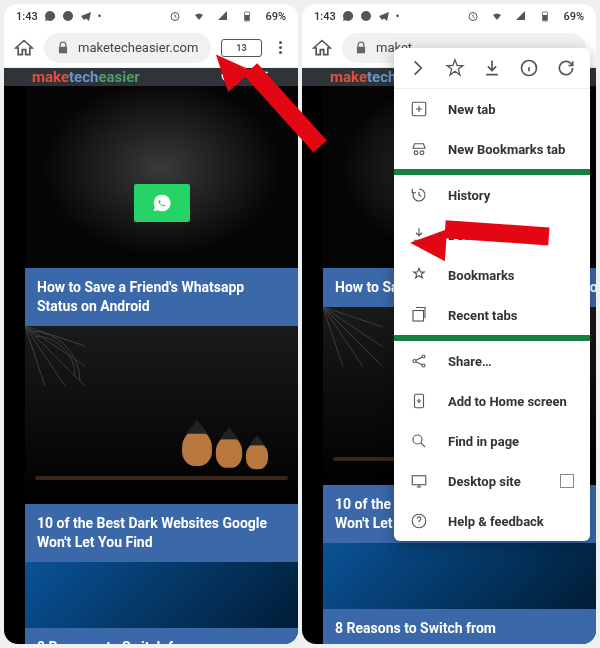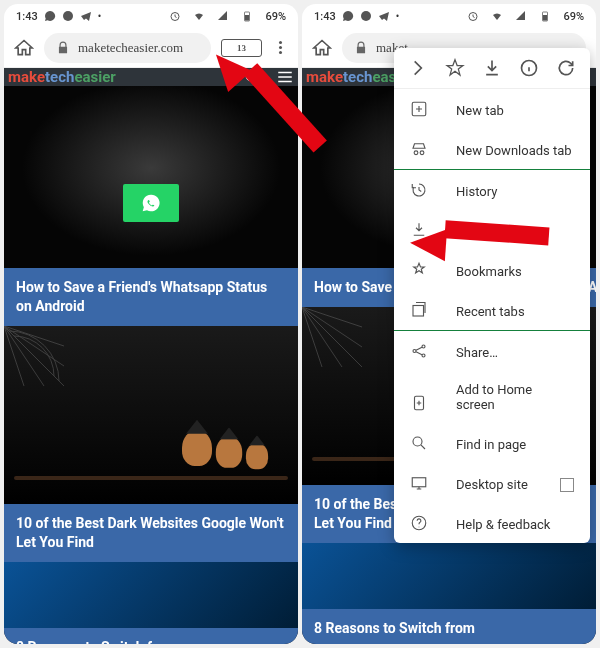--- a/index.html
+++ b/index.html
@@ -3,56 +3,56 @@
 <meta charset="utf-8">
 <style>
   * { box-sizing: border-box; margin: 0; padding: 0; }
   body { font-family: Roboto, -apple-system, sans-serif; background: #f0f0f0; width: 600px; height: 648px; overflow: hidden; position: relative; }
   .container { display: flex; gap: 4px; padding: 4px; }
   .phone { width: 294px; height: 640px; background: #fff; border-radius: 14px; overflow: hidden; position: relative; display: flex; flex-direction: column; }
   .status-bar { height: 24px; display: flex; align-items: center; justify-content: space-between; padding: 12px 12px; font-size: 11px; font-weight: 500; color: #333; }
   .status-left { display: flex; align-items: center; gap: 6px; }
   .status-right { display: flex; align-items: center; gap: 12px; }
   .icon-sm { width: 12px; height: 12px; fill: #555; }
-  .addr-bar { height: 40px; display: flex; align-items: center; gap: 10px; padding: 0 10px; border-bottom: 1px solid #eee; font-family: Liberation Serif, serif; }
+  .addr-bar { height: 40px; display: flex; align-items: center; gap: 10px; padding: 0 10px; border-bottom: 1px solid #eee; }
   .home-ic { width: 20px; height: 20px; fill: #555; }
   .url-pill { flex: 1; display: flex; align-items: center; gap: 8px; background: #f1f1f1; border-radius: 18px; height: 30px; padding: 0 12px; font-size: 13px; color: #444; overflow: hidden; white-space: nowrap; }
   .lock-ic { width: 14px; height: 14px; fill: #666; }
   .tab-count { width: 41px; height: 18px; border: 1.8px solid #555; border-radius: 3px; display: flex; align-items: center; justify-content: center; font-size: 9px; font-weight: 700; color: #555; }
   .more-ic { display: flex; flex-direction: column; gap: 2px; align-items: center; justify-content: center; width: 16px; }
   .more-ic span { width: 3px; height: 3px; background: #555; border-radius: 50%; }
   .content { flex: 1; overflow: hidden; background: #000; display: flex; flex-direction: column; }
-  .site-header { height: 42px; background: #2e343a; display: flex; align-items: center; justify-content: space-between; padding: 0 4px; }
+  .site-header { height: 42px; background: #2e343a; display: flex; align-items: center; justify-content: space-between; padding: 0 28px; }
   .logo { font-size: 15px; font-weight: 700; }
   .l-make { color: #e74c3c; }
   .l-tech { color: #6895d0; }
   .l-easier { color: #4ca064; }
   .site-hdr-r { display: flex; gap: 14px; align-items: center; }
   .search-ic, .menu-ic { width: 18px; height: 18px; fill: #fff; }
-  .article { display: flex; flex-direction: column; }
+  .article { display: flex; flex-direction: column; margin-left: 21px; }
   .art-img { background: #0a0a0a; position: relative; }
   .img1 { height: 182px; background: radial-gradient(ellipse at center 45%, #3a3a3a 0%, #050505 62%); }
   .whatsapp-box { position: absolute; left: 50%; top: 54%; transform: translateX(-50%); width: 56px; height: 38px; background: #25d366; display: flex; align-items: center; justify-content: center; border-radius: 2px; }
   .wa-ic { width: 20px; height: 20px; fill: #fff; }
   .art-title { background: #3a68a8; color: #fff; font-size: 14px; font-weight: 700; padding: 10px 12px; line-height: 1.35; }
   .img2 { height: 178px; background: linear-gradient(#1a1a1a, #000); position: relative; overflow: hidden; }
   .owl { position: absolute; width: 30px; height: 36px; background: #b8773e; border-radius: 50% 50% 42% 42%; }
   .owl::before { content: ""; position: absolute; top: -10px; left: 4px; width: 22px; height: 14px; background: #222; clip-path: polygon(50% 0, 100% 100%, 0 100%); }
   .owl1 { right: 86px; bottom: 38px; }
   .owl2 { right: 54px; bottom: 34px; transform: scale(0.88); }
   .owl3 { right: 26px; bottom: 30px; transform: scale(0.74); }
   .branch { position: absolute; bottom: 24px; left: 10px; right: 10px; height: 4px; background: #3a2618; border-radius: 2px; }
   .web { position: absolute; top: 0; left: 0; width: 60px; height: 60px; opacity: 0.35; }
   .img3 { height: 66px; background: linear-gradient(135deg, #0a5296 0%, #001d36 100%); }
   .menu-panel { position: absolute; top: 44px; right: 6px; width: 196px; background: #fff; border-radius: 6px; box-shadow: 0 4px 16px rgba(0,0,0,0.28); overflow: hidden; z-index: 10; }
   .menu-top { display: flex; align-items: center; justify-content: space-around; padding: 10px 6px; border-bottom: 1px solid #eee; }
   .menu-top svg { width: 20px; height: 20px; fill: #555; }
-  .menu-item { display: flex; align-items: flex-end; gap: 28px; padding: 11px 16px; font-size: 13px; color: #333; }
+  .menu-item { display: flex; align-items: center; gap: 20px; padding: 11px 16px; font-size: 13px; color: #333; font-weight: bold; }
   .menu-item svg { width: 18px; height: 18px; fill: #555; flex-shrink: 0; }
-  .menu-sep { border-top: 1px solid #15803d; }
+  .menu-sep { border-top: 6px solid #15803d; }
   .desktop-check { width: 14px; height: 14px; border: 1.5px solid #888; margin-left: auto; }
   .arrow { position: absolute; z-index: 20; pointer-events: none; }
   .arrow1 { top: 50px; left: 212px; transform: rotate(-42deg); }
   .arrow2 { top: 226px; left: 412px; transform: rotate(-86deg); }
   .arrow-body { width: 0; height: 0; border-left: 16px solid transparent; border-right: 16px solid transparent; border-bottom: 36px solid #e30613; position: relative; }
   .arrow-tail { position: absolute; top: 34px; left: 7px; width: 18px; height: 104px; background: #e30613; }
 </style>
 </head>
 <body>
 
@@ -264,21 +264,21 @@
             <path d="M12 8v8M8 12h8" stroke="#555" stroke-width="1.5"></path>
           </svg>
         <span>New tab</span>
       </div>
       <div class="menu-item">
         <svg viewBox="0 0 24 24">
             <path d="M4 11h16l-2-6H6zM7 17a3 3 0 1 0 0-0M17 17a3 3 0 1 0 0-0" fill="none" stroke="#555" stroke-width="1.5"></path>
             <circle cx="8" cy="17" r="2.5" fill="none" stroke="#555" stroke-width="1.5"></circle>
             <circle cx="16" cy="17" r="2.5" fill="none" stroke="#555" stroke-width="1.5"></circle>
           </svg>
-        <span>New Downloads tab</span>
+        <span>New Bookmarks tab</span>
       </div>
       <div class="menu-item menu-sep">
         <svg viewBox="0 0 24 24">
             <path d="M12 4a8 8 0 1 1-7 4M3 4v5h5" fill="none" stroke="#555" stroke-width="1.5"></path>
             <path d="M12 8v4l3 2" stroke="#555" stroke-width="1.5" fill="none"></path>
           </svg>
         <span>History</span>
       </div>
       <div class="menu-item">
         <svg viewBox="0 0 24 24">

